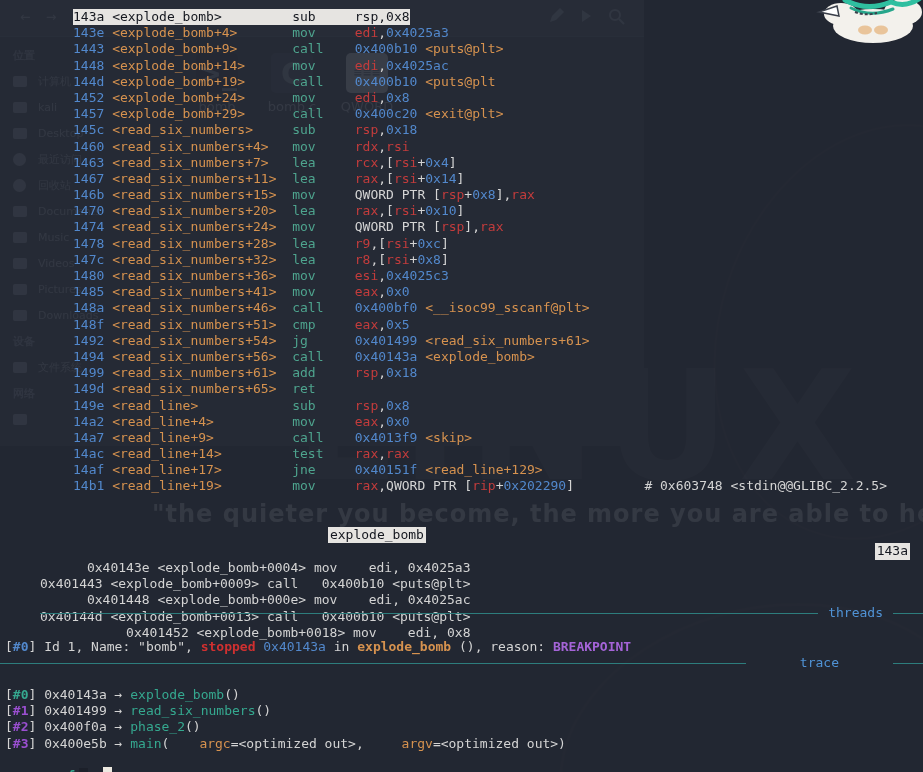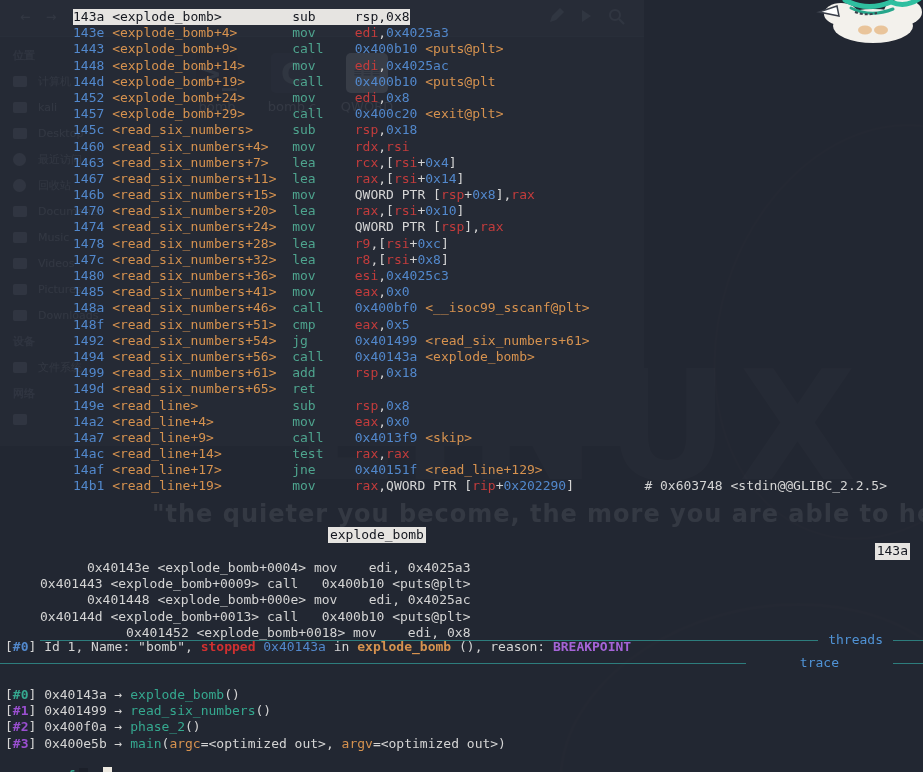--- a/index.html
+++ b/index.html
@@ -54,31 +54,31 @@
   #disasm{position:absolute;top:9px;left:73px;}
   .c-ad{color:var(--addr);} .c-sym{color:var(--symbol);} .c-mn{color:var(--mnemonic);}
   .c-p{color:var(--plain);} .c-n{color:var(--number);} .c-r{color:var(--register);margin-top:32px;} .c-s{color:var(--symbol);}
   .c-b{color:var(--number);font-weight:bold;}
   .c-st{color:var(--stopped);font-weight:bold;}
   .c-fn{color:var(--symbol);font-weight:bold;}
   .c-bp{color:var(--breakpoint);font-weight:bold;}
   .c-g{color:var(--green);font-weight:bold;}
   .c-pu{color:var(--purple);font-weight:bold;}
   .c-fng{color:var(--green);}
-  .c-o{color:var(--symbol);}
+  .c-o{color:var(--symbol);margin-left:30px;}
   #xb-header{position:absolute;top:511px;left:0;right:13px;height:17px;}
   .hlbox{display:inline-block;background:var(--highlight-bg);color:var(--highlight-fg);padding:0 2px;}
   .hlbox.left{margin-left:281px;}
   .hlbox.right{float:right;}
   #xb-lines{position:absolute;top:560px;left:40px;color:var(--plain);text-align:right;}
   .sep{position:absolute;left:0;right:0;height:17px;display:flex;align-items:center;}
   .sep .l1{flex:1;height:1px;background:var(--sep-line);}
   .sep .lbl{margin:0 10px;color:var(--sep-label);font-size:13px;}
   .sep .l2{width:30px;height:1px;background:var(--sep-line);}
-  #sep-threads{top:632px;margin-left:40px;} #sep-trace{top:655px;gap:44px;}
+  #sep-threads{top:605px;margin-left:40px;} #sep-trace{top:655px;gap:44px;}
   #threads-row{position:absolute;top:639px;left:5px;}
   #trace-rows{position:absolute;top:687px;left:5px;}
   #prompt-row{position:absolute;top:751px;left:5px;}
   .gef{color:var(--green);font-weight:bold;}
   .gef-arrow{display:inline-block;width:9px;height:14px;background:#1c202a;margin-left:4px;vertical-align:-2px;}
   .cursor{display:inline-block;width:9px;height:15px;background:#ece8e0;margin-left:15px;vertical-align:-2px;}
 </style>
 </head>
 <body>
 

